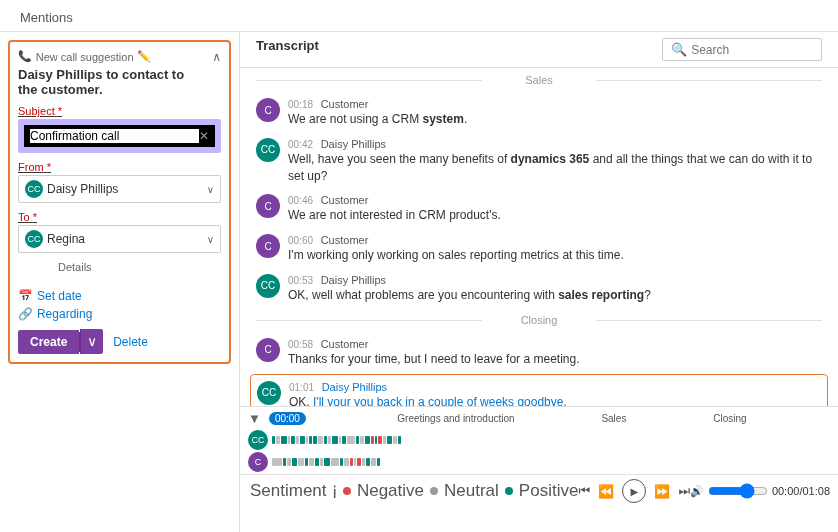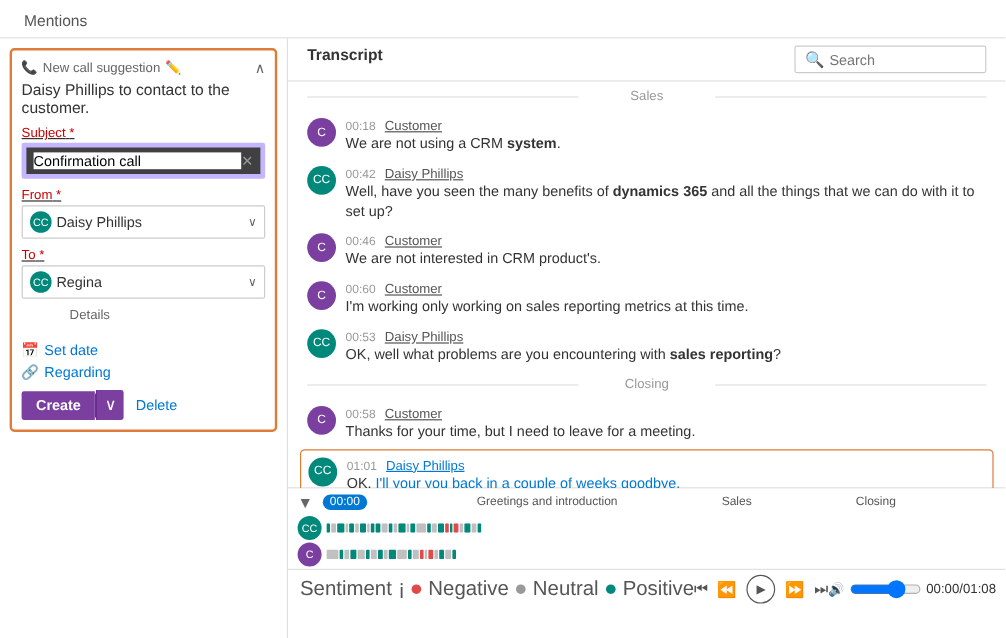--- a/index.html
+++ b/index.html
@@ -9,26 +9,26 @@
     .top-tab { padding: 4px 10px 6px; cursor: pointer; color: #333; font-size: 13px; font-weight: 500; }
     .top-tab.active { color: #7b3fa0; border-bottom: 2px solid #7b3fa0; margin-bottom: -1px; }
     .top-tab:not(.active) { color: #555; }
 
     .main-layout { display: flex; height: calc(532px - 28px); }
 
     
     .left-panel { width: 240px; border-right: 1px solid #e0e0e0; padding: 8px; overflow-y: auto; flex-shrink: 0; }
     .action-card { border: 2px solid #e07b39; border-radius: 4px; padding: 8px; position: relative; }
     .action-card-header { display: flex; align-items: center; gap: 4px; color: #666; font-size: 11px; margin-bottom: 4px; }
-    .action-card-title { font-size: 13px; font-weight: 400; color: #333; margin-bottom: 8px; padding-right: 20px; }
+    .action-card-title { font-size: 13px; font-weight: 700; color: #333; margin-bottom: 8px; padding-right: 20px; }
     .collapse-btn { position: absolute; top: 8px; right: 8px; cursor: pointer; color: #666; border: none; background: none; font-size: 12px; }
     .form-group { margin-bottom: 8px; }
     .form-label { font-size: 11px; color: #333; margin-bottom: 2px; text-decoration: underline; }
     .form-label span { color: #c00; }
-    .form-input { width: 100%; border: 4px solid #c4b5fd; border-radius: 2px; padding: 4px 6px; font-size: 12px; display: flex; align-items: center; justify-content: space-between; background: #404040; }
+    .form-input { width: 100%; border: 6px solid #c4b5fd; border-radius: 2px; padding: 4px 6px; font-size: 12px; display: flex; align-items: center; justify-content: space-between; background: #000000; }
     .form-input input { border: none; outline: none; width: 100%; font-size: 12px; }
     .form-input-clear { color: #999; cursor: pointer; font-size: 12px; }
     .form-select { width: 100%; border: 1px solid #ccc; border-radius: 2px; padding: 4px 6px; font-size: 12px; display: flex; align-items: center; justify-content: space-between; background: #fff; cursor: pointer; }
     .avatar-sm { width: 18px; height: 18px; border-radius: 50%; background: #7b3fa0; color: #fff; font-size: 9px; display: inline-flex; align-items: center; justify-content: center; margin-right: 4px; flex-shrink: 0; }
     .avatar-sm.teal { background: #00897b; }
     .select-content { display: flex; align-items: center; flex: 1; }
     .chevron-down { color: #666; font-size: 10px; }
     .details-section { margin-bottom: 6px; }
     .details-label { font-size: 11px; color: #666; font-weight: 500; margin-bottom: 16px; padding-left: 40px; }
     .details-link { display: flex; align-items: center; gap: 4px; color: #0078d4; font-size: 12px; margin-bottom: 4px; cursor: pointer; }
@@ -50,21 +50,21 @@
     .section-divider::before, .section-divider::after { content: ''; position: absolute; top: 50%; width: 40%; height: 1px; background: #e0e0e0; }
     .section-divider::before { left: 0; }
     .section-divider::after { right: 0; }
 
     .message-row { display: flex; gap: 8px; padding: 4px 0; align-items: flex-start; }
     .message-row.highlighted { border: 1.5px solid #e07b39; border-radius: 4px; padding: 4px 6px; margin: 2px -6px; }
     .avatar-msg { width: 24px; height: 24px; border-radius: 50%; color: #fff; font-size: 10px; display: flex; align-items: center; justify-content: center; flex-shrink: 0; margin-top: 2px; }
     .avatar-msg.purple { background: #7b3fa0; }
     .avatar-msg.teal { background: #00897b; }
     .msg-content { flex: 1; }
-    .msg-sender { font-size: 11px; color: #555; font-weight: 500; text-decoration: underline; }
+    .msg-sender { font-size: 11px; color: #555; font-weight: 500; }
     .msg-sender.highlighted-name { color: #0078d4; }
     .msg-time { font-size: 10px; color: #999; margin-right: 4px; }
     .msg-text { font-size: 12px; color: #333; line-height: 1.4; }
     .msg-text strong { font-weight: 700; }
     .msg-text .highlight-link { color: #0078d4; }
 
     
     .bottom-section { height: 130px; border-top: 1px solid #e0e0e0; background: #fff; }
     .timeline-header { display: flex; align-items: center; gap: 8px; padding: 4px 8px; }
     .timeline-phases { display: flex; flex: 1; font-size: 10px; color: #555; justify-content: space-around; padding: 0 40px; }

